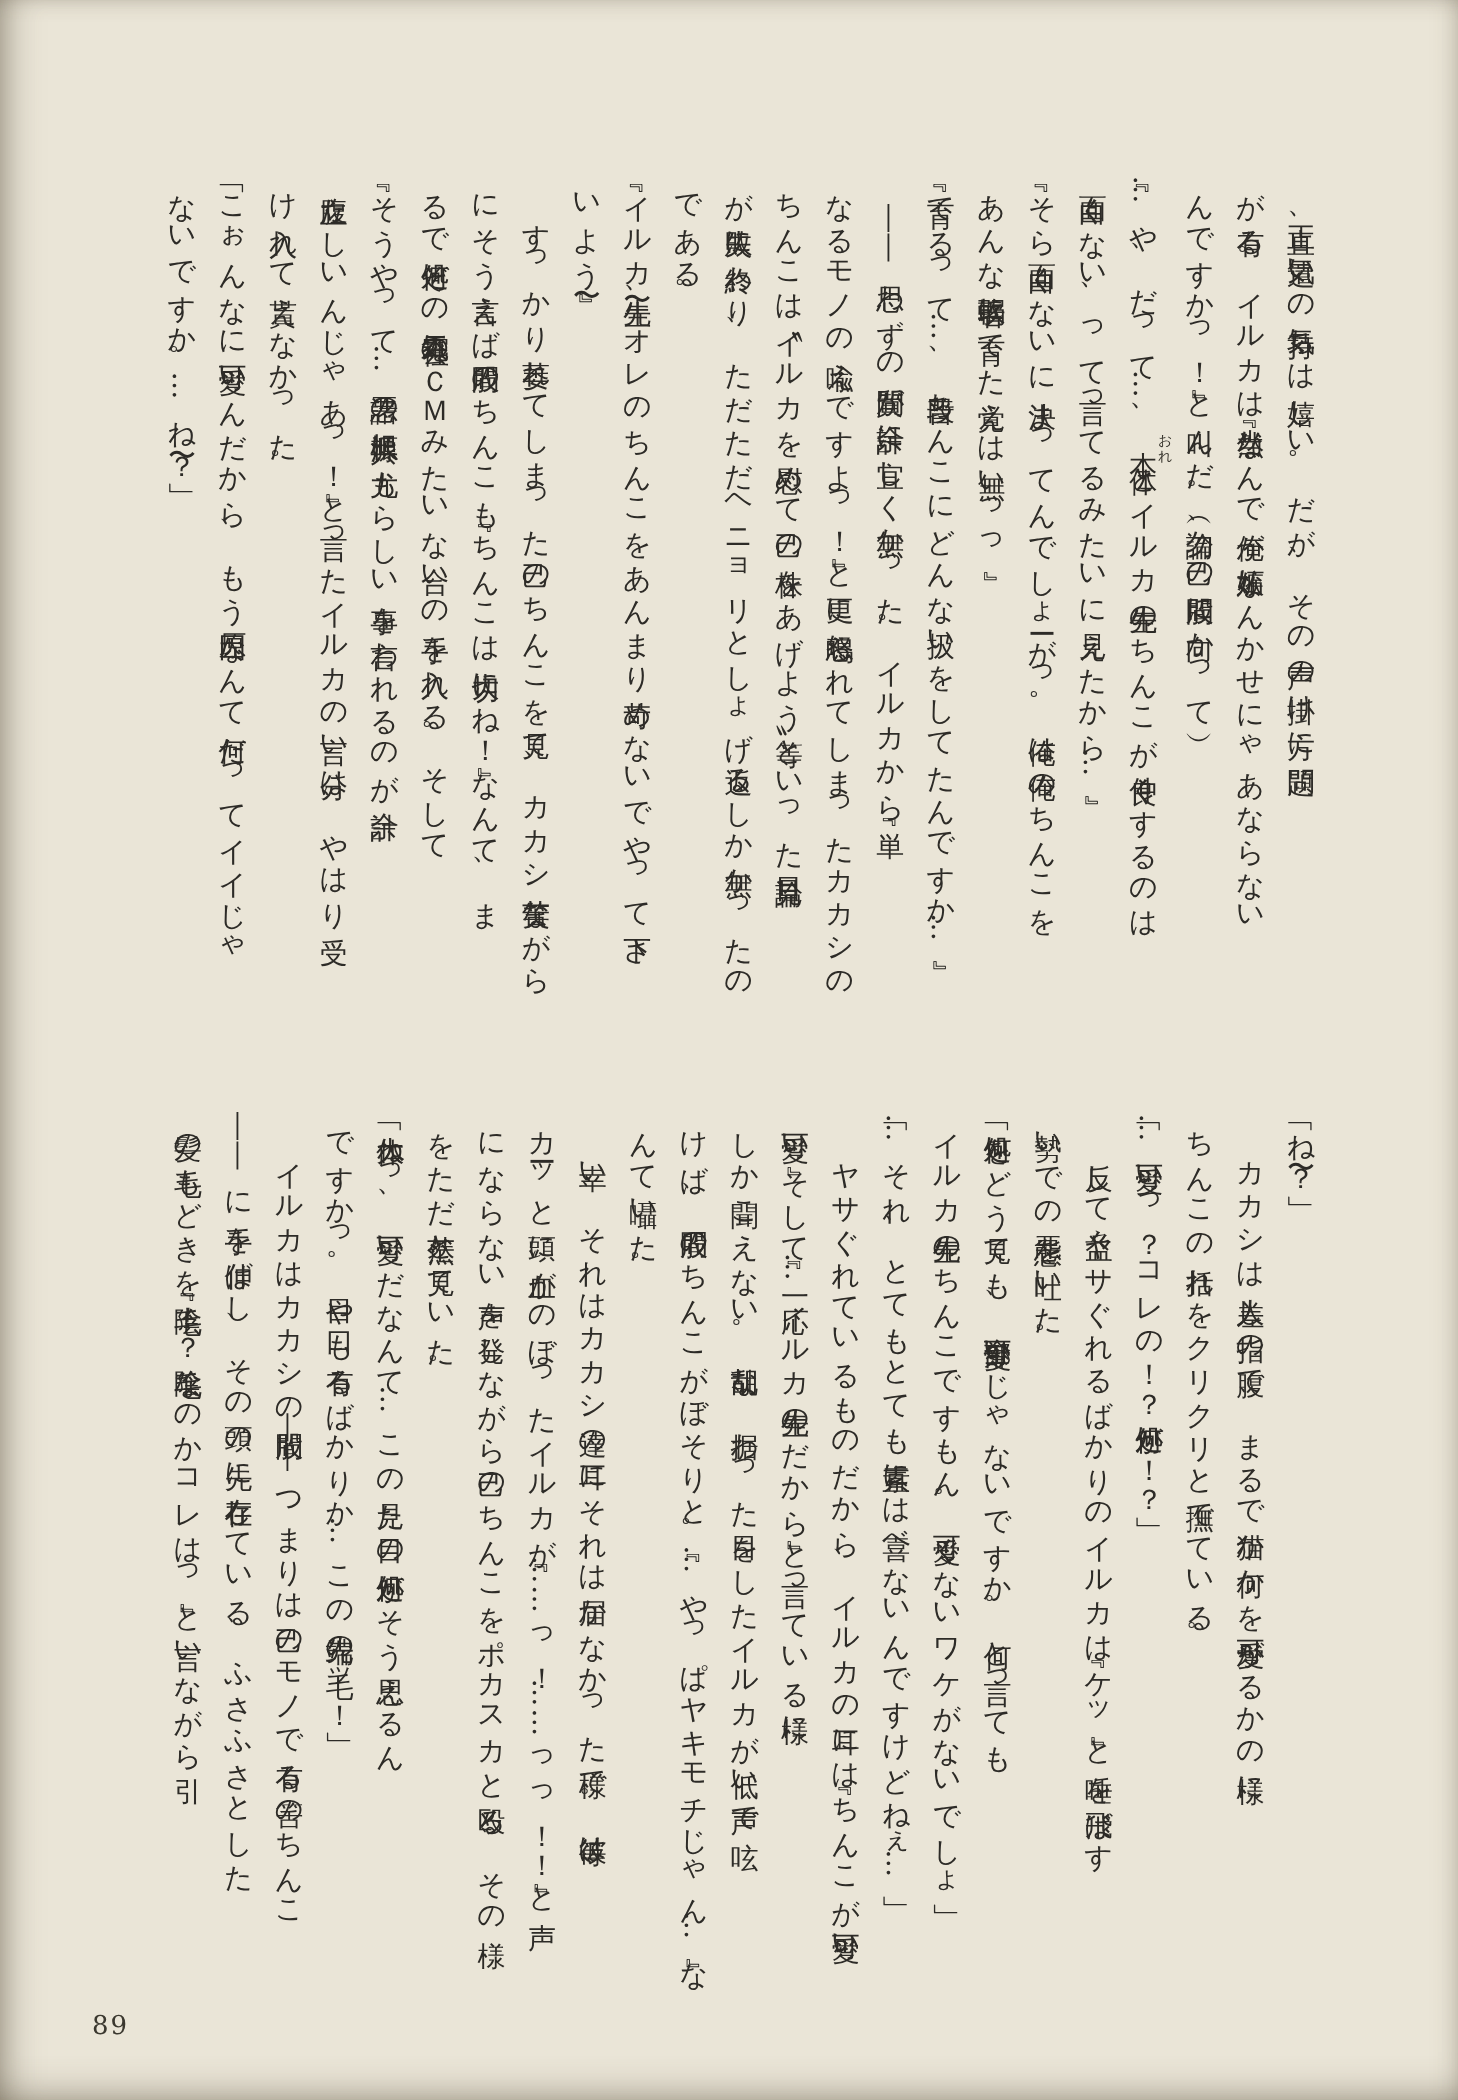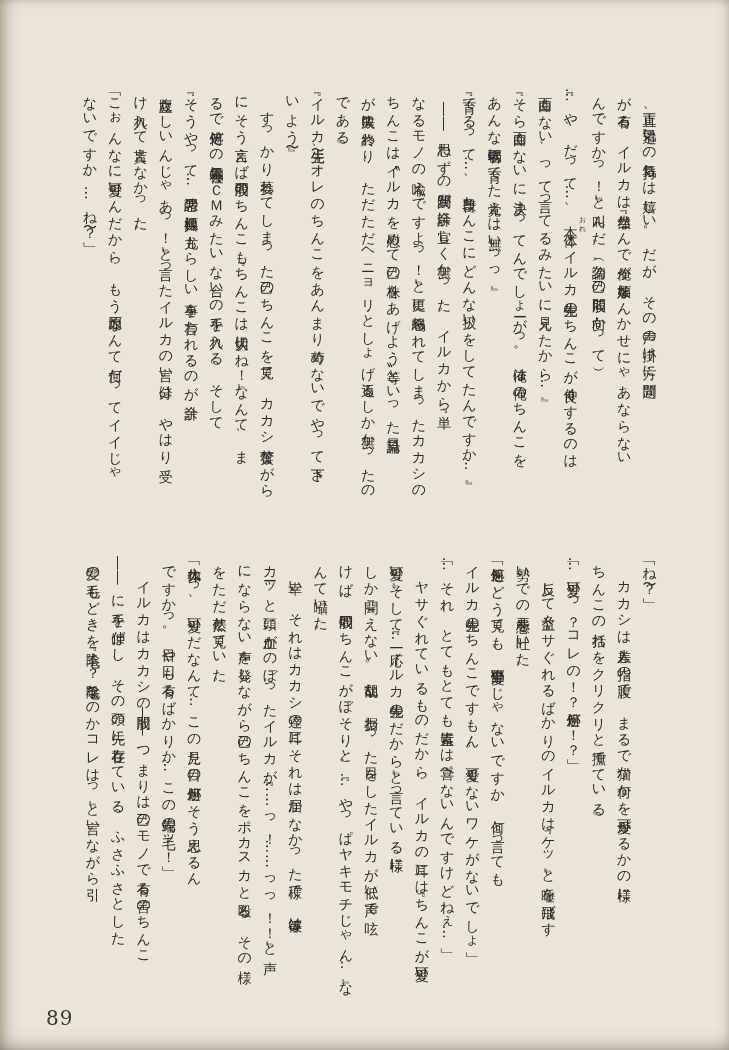--- a/index.html
+++ b/index.html
@@ -49,21 +49,21 @@
   }
   ruby rt {
     font-size: 7px;
     letter-spacing: 0;
     color: #3a372f;
   }
   .page-number {
     position: absolute;
     left: 46px;
     top: 1006px;
-    font-size: 20px;
+    font-size: 13px;
     letter-spacing: 1px;
     color: #3b382f;
   }
 </style>
 </head>
 <body>
 
 <div class="page">
 
   <div class="tblock tblock-upper">

